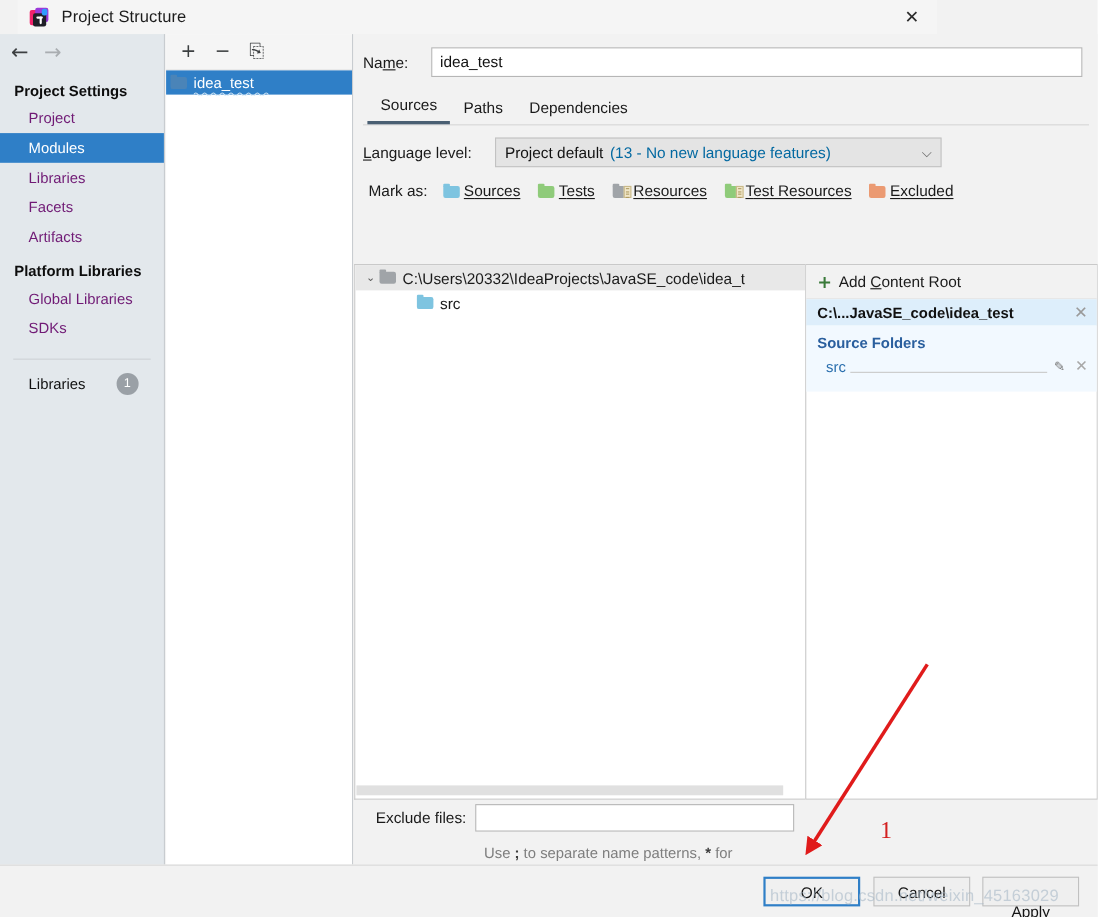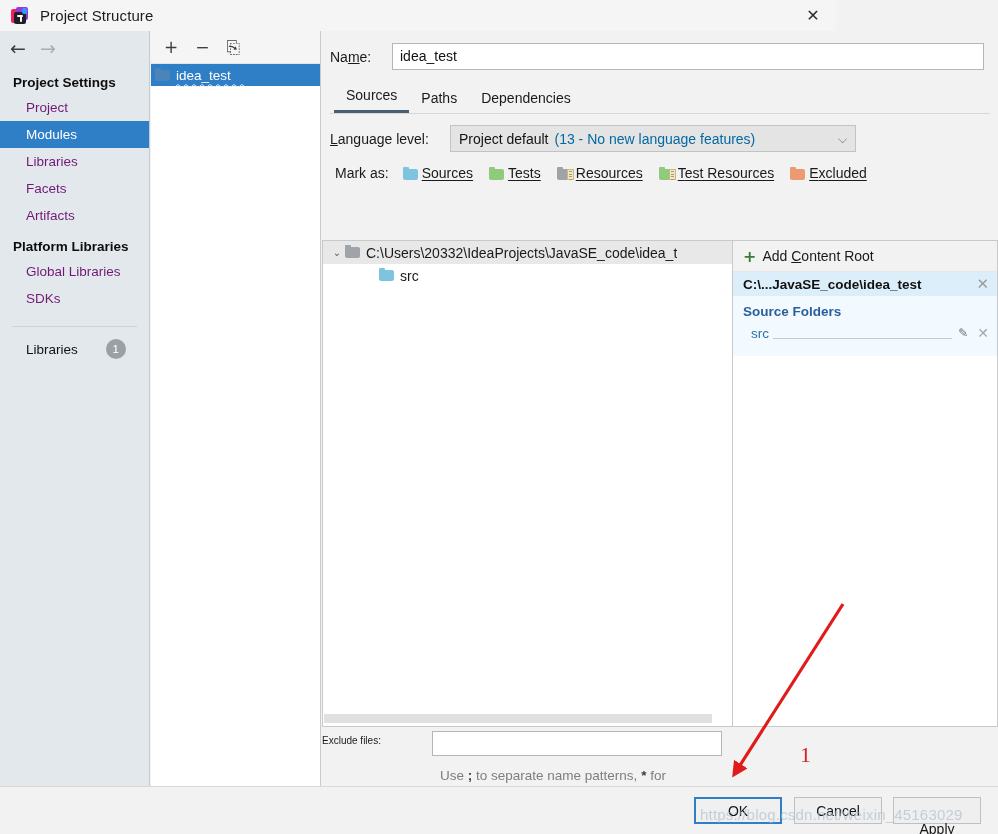--- a/index.html
+++ b/index.html
@@ -9,21 +9,21 @@
     overflow: hidden;
     font-family: "Liberation Sans", sans-serif;
     font-size: 13.5px;
     color: #1a1a1a;
     background: #ffffff;
   }
   #root { position: relative; width: 998px; height: 834px; background: #f2f2f2; }
 
   
   .titlebar {
-    position: absolute; left: 0; top: 0; width: 836px; height: 31px;
+    position: absolute; left: 16px; top: 0; width: 836px; height: 31px;
     background: #f5f5f5; display: flex; align-items: center;
   }
   .app-icon { margin-left: 11px; width: 18px; height: 18px; position: relative; }
   .app-icon .sq { position: absolute; border-radius: 2px; }
   .title-text {
     margin-left: 11px; font-size: 15px; color: #1c1c1c; letter-spacing: .1px;
   }
   .win-close {
     position: absolute; right: 0; top: 0; width: 46px; height: 31px;
     display: flex; align-items: center; justify-content: center;
@@ -156,21 +156,21 @@
   .sf-body { background: #f2f9ff; height: 60px; }
   .sf-title { padding: 8px 0 4px 10px; font-weight: bold; font-size: 13.5px; color: #2a5f9e; }
   .sf-row { display: flex; align-items: center; padding: 0 8px 0 18px; height: 20px; }
   .sf-name { color: #2a6fae; font-size: 13.5px; }
   .sf-rule { flex: 1; height: 1px; background: #c9c9c9; margin: 0 6px 0 4px; position: relative; top: 5px; }
   .sf-pencil { color: #6f6f6f; font-size: 12px; margin-right: 9px; font-family: "DejaVu Sans", sans-serif; }
   .sf-x { color: #a8a8a8; font-size: 14px; font-family: "DejaVu Sans", sans-serif; }
 
   
   .excl-row { position: absolute; left: 0; top: 700px; width: 676px; display: flex; align-items: flex-start; }
-  .excl-label { font-size: 10px; width: 110px; padding-right: 8px; padding-top: 4px; }
+  .excl-label { font-size: 14px; width: 110px; text-align: right; padding-right: 8px; padding-top: 4px; }
   .excl-input { width: 290px; height: 25px; background: #fff; border: 1px solid #b6b6b6; }
   .excl-hint { position: absolute; left: 118px; top: 735px; width: 300px; font-size: 13.5px; color: #7e7e7e; line-height: 20px; }
   .excl-hint b { color: #3c3c3c; }
 
   
   .footer {
     position: absolute; left: 0; top: 786px; width: 998px; height: 48px;
     background: #f2f2f2; border-top: 1px solid #d9d9d9;
   }
   .btn {

